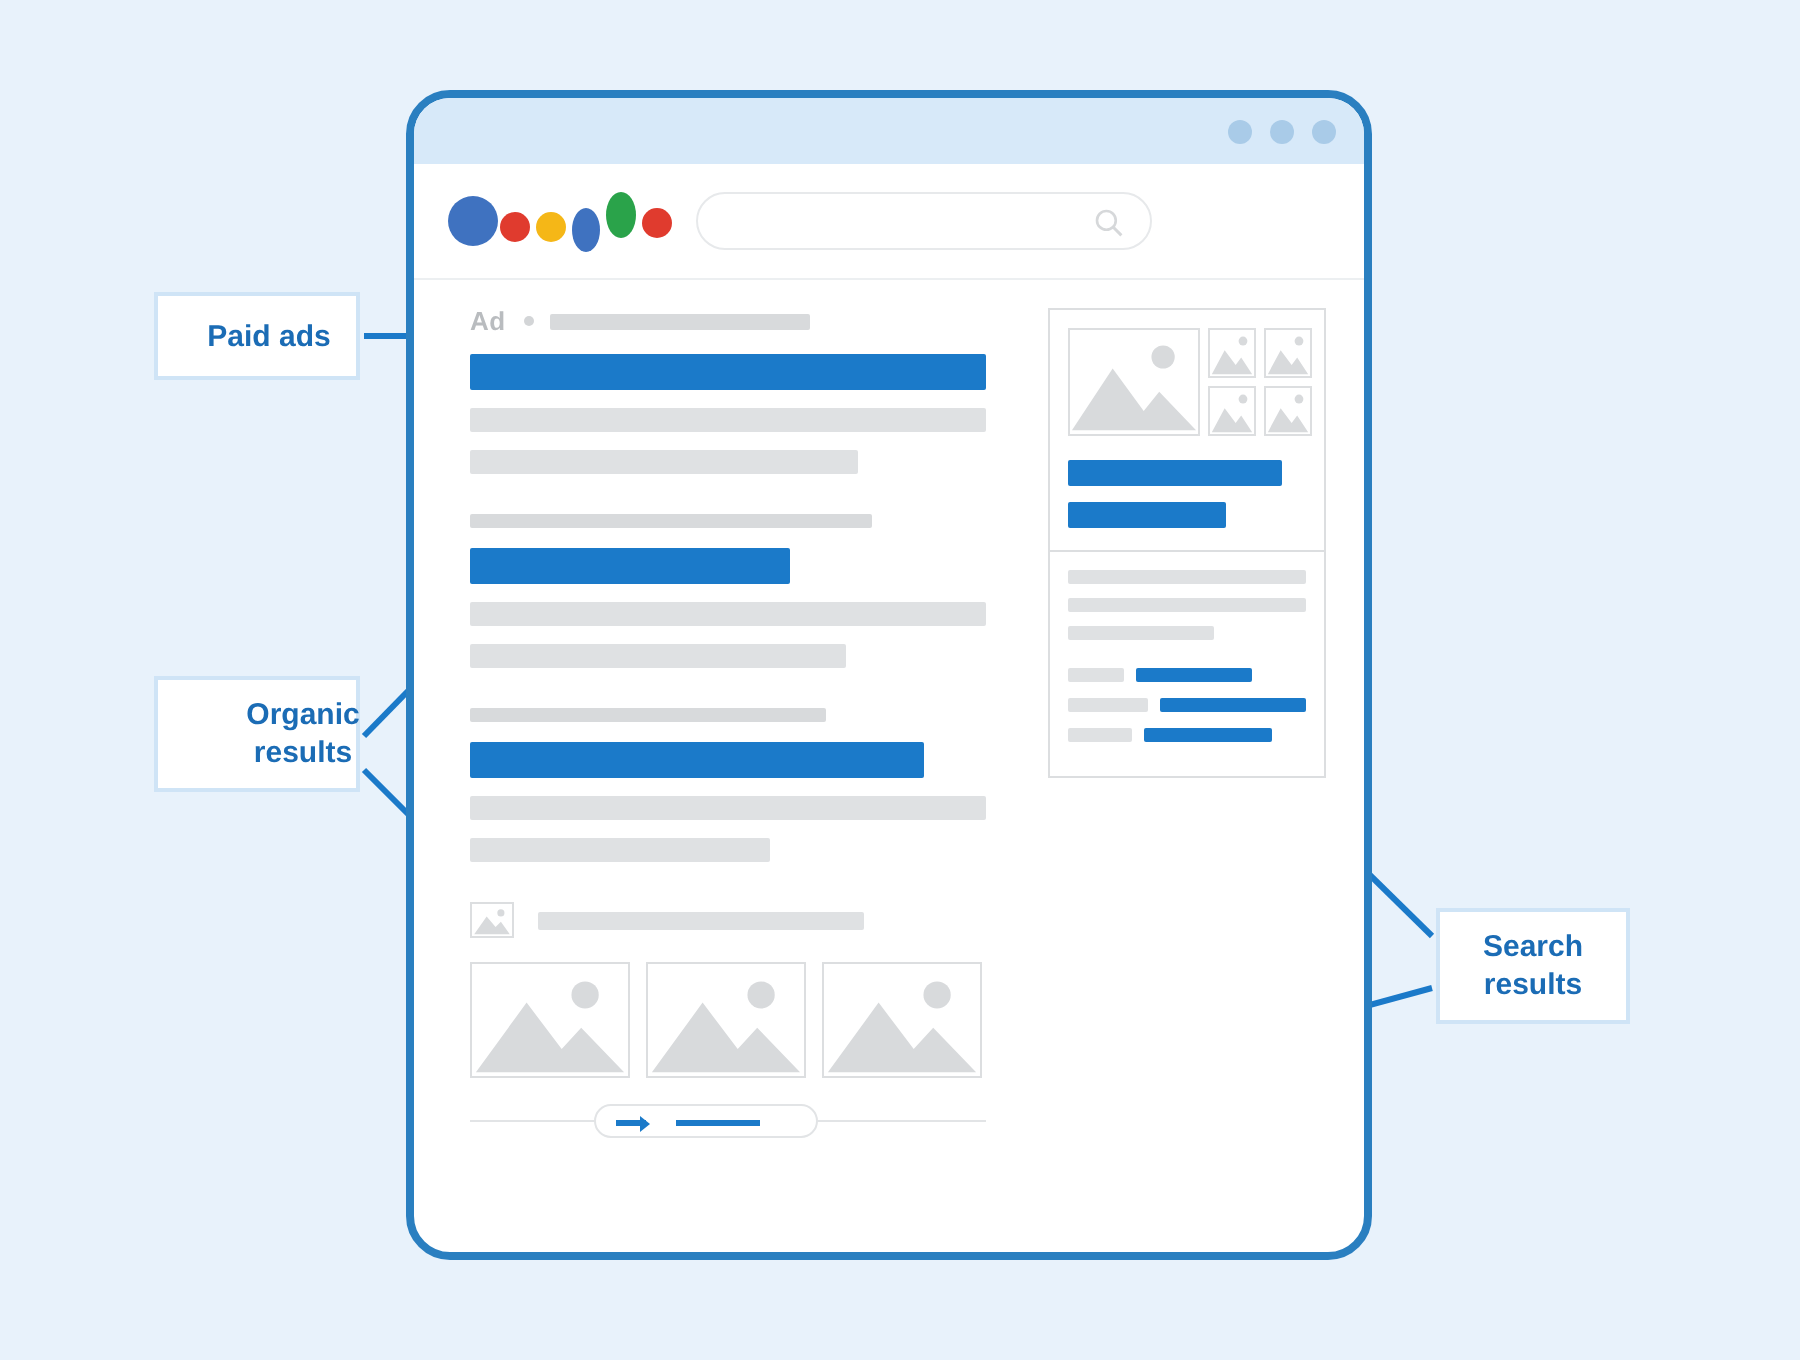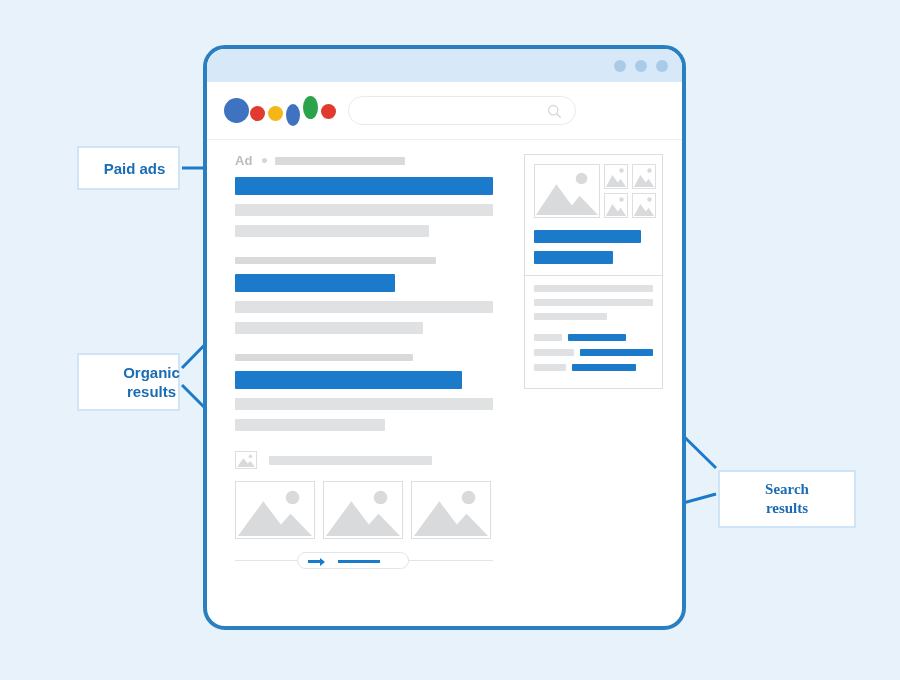--- a/index.html
+++ b/index.html
@@ -276,22 +276,22 @@
     font-weight: bold;
     font-size: 15px;
     line-height: 19px;
     text-align: center;
     display: flex;
     align-items: center;
     justify-content: center;
     box-sizing: border-box;
   }
   #callout-paid { left: 77px; top: 146px; width: 103px; height: 44px; padding-left: 12px; }
-  #callout-organic { left: 77px; top: 353px; width: 103px; height: 58px; padding-left: 46px; }
-  #callout-features { left: 718px; top: 470px; width: 138px; height: 58px; font-family: Liberation Serif, serif; }
+  #callout-organic { left: 77px; top: 338px; width: 103px; height: 58px; padding-left: 46px; }
+  #callout-features { left: 718px; top: 454px; width: 97px; height: 58px; }
 
   svg.lines {
     position: absolute;
     left: 0; top: 0;
     width: 900px; height: 680px;
     pointer-events: none;
   }
 </style>
 </head>
 <body>

